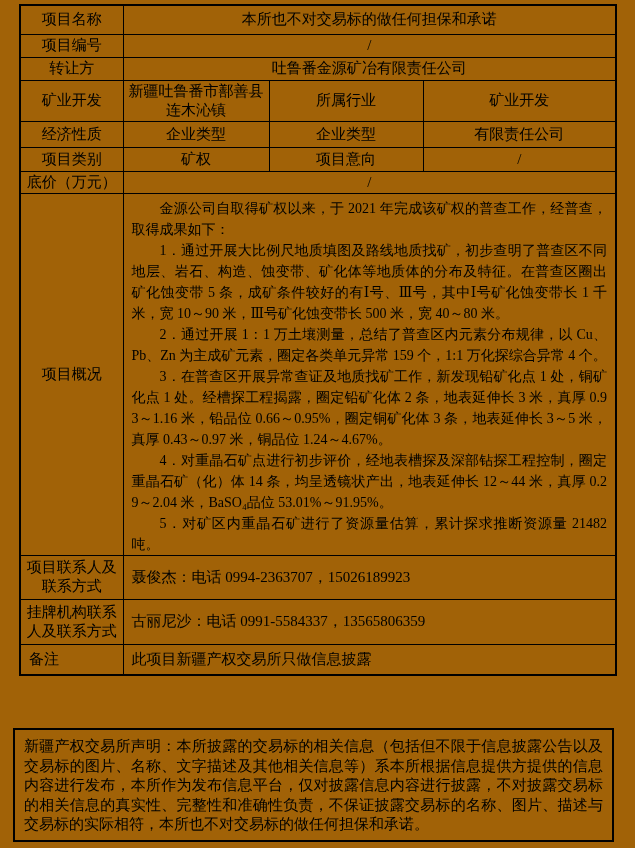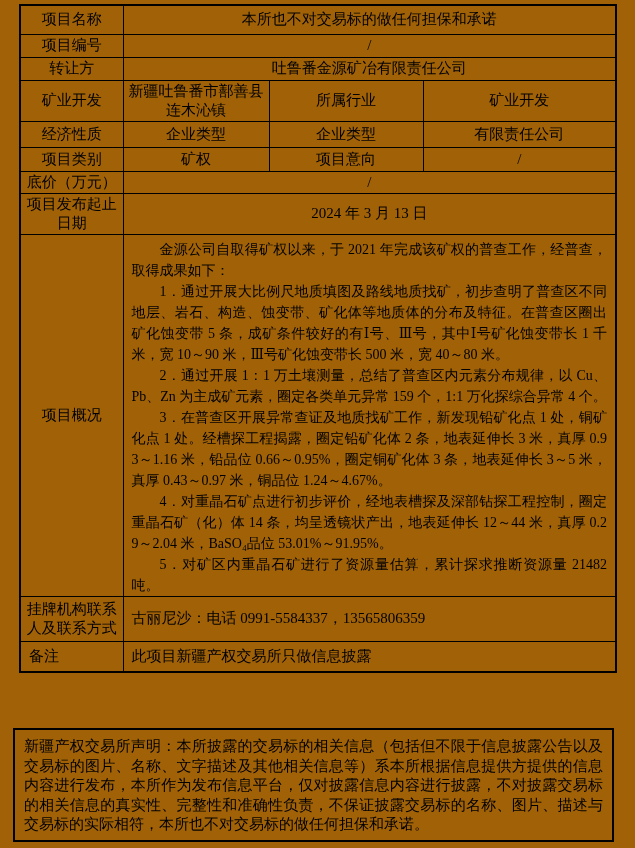--- a/index.html
+++ b/index.html
@@ -124,38 +124,38 @@
       <td>矿权</td>
       <td>项目意向</td>
       <td>/</td>
     </tr>
 
     <tr style="height:21px">
       <td>底价（万元）</td>
       <td colspan="3">/</td>
     </tr>
 
-    <tr style="height:40px">
-      <td>项目发布起止日期</td>
-      <td colspan="3">2024 年 3 月 13 日</td>
-    </tr>
 
     <tr style="height:337px">
       <td>项目概况</td>
       <td colspan="3" class="overview-cell">
         <p>金源公司自取得矿权以来，于 2021 年完成该矿权的普查工作，经普查，取得成果如下：</p>
         <p>1．通过开展大比例尺地质填图及路线地质找矿，初步查明了普查区不同地层、岩石、构造、蚀变带、矿化体等地质体的分布及特征。在普查区圈出矿化蚀变带 5 条，成矿条件较好的有Ⅰ号、Ⅲ号，其中Ⅰ号矿化蚀变带长 1 千米，宽 10～90 米，Ⅲ号矿化蚀变带长 500 米，宽 40～80 米。</p>
         <p>2．通过开展 1：1 万土壤测量，总结了普查区内元素分布规律，以 Cu、Pb、Zn 为主成矿元素，圈定各类单元异常 159 个，1:1 万化探综合异常 4 个。</p>
         <p>3．在普查区开展异常查证及地质找矿工作，新发现铅矿化点 1 处，铜矿化点 1 处。经槽探工程揭露，圈定铅矿化体 2 条，地表延伸长 3 米，真厚 0.93～1.16 米，铅品位 0.66～0.95%，圈定铜矿化体 3 条，地表延伸长 3～5 米，真厚 0.43～0.97 米，铜品位 1.24～4.67%。</p>
         <p>4．对重晶石矿点进行初步评价，经地表槽探及深部钻探工程控制，圈定重晶石矿（化）体 14 条，均呈透镜状产出，地表延伸长 12～44 米，真厚 0.29～2.04 米，BaSO₄品位 53.01%～91.95%。</p>
         <p>5．对矿区内重晶石矿进行了资源量估算，累计探求推断资源量 21482 吨。</p>
       </td>
     </tr>
 
 
+    <tr style="height:44px">
+      <td>项目联系人及联系方式</td>
+      <td colspan="3" class="left">聂俊杰：电话 0994-2363707，15026189923</td>
+    </tr>
 
     <tr style="height:45px">
       <td>挂牌机构联系人及联系方式</td>
       <td colspan="3" class="left">古丽尼沙：电话 0991-5584337，13565806359</td>
     </tr>
 
     <tr style="height:31px">
       <td class="left">备注</td>
       <td colspan="3" class="left">此项目新疆产权交易所只做信息披露</td>
     </tr>

